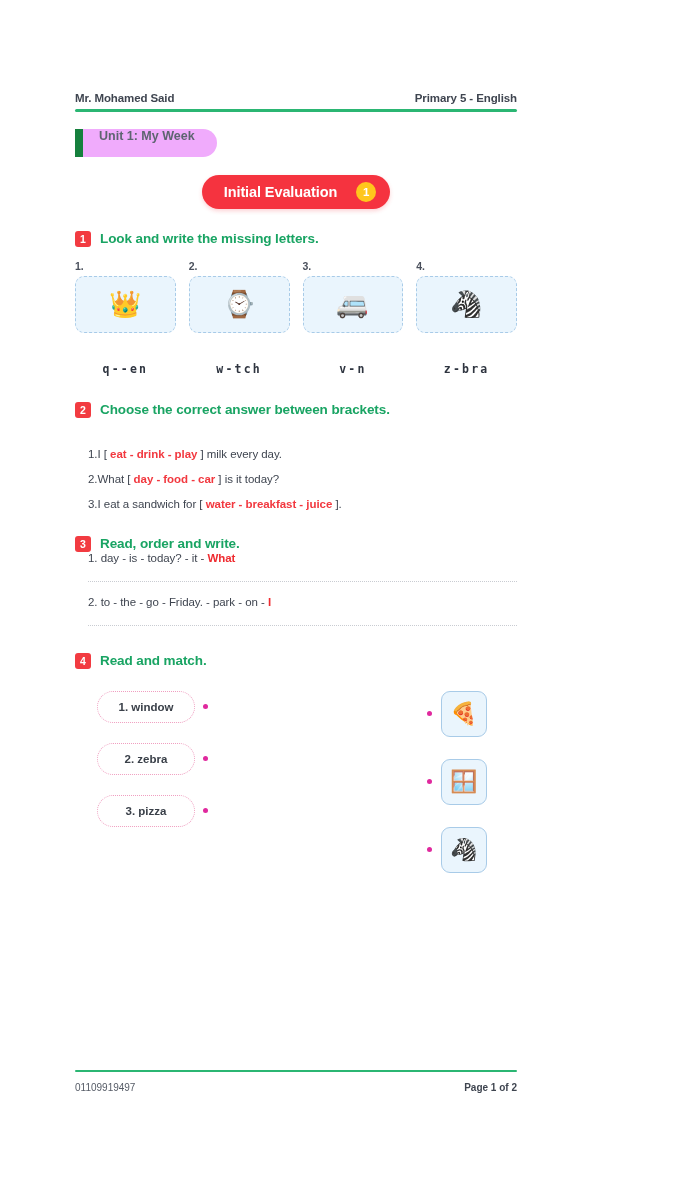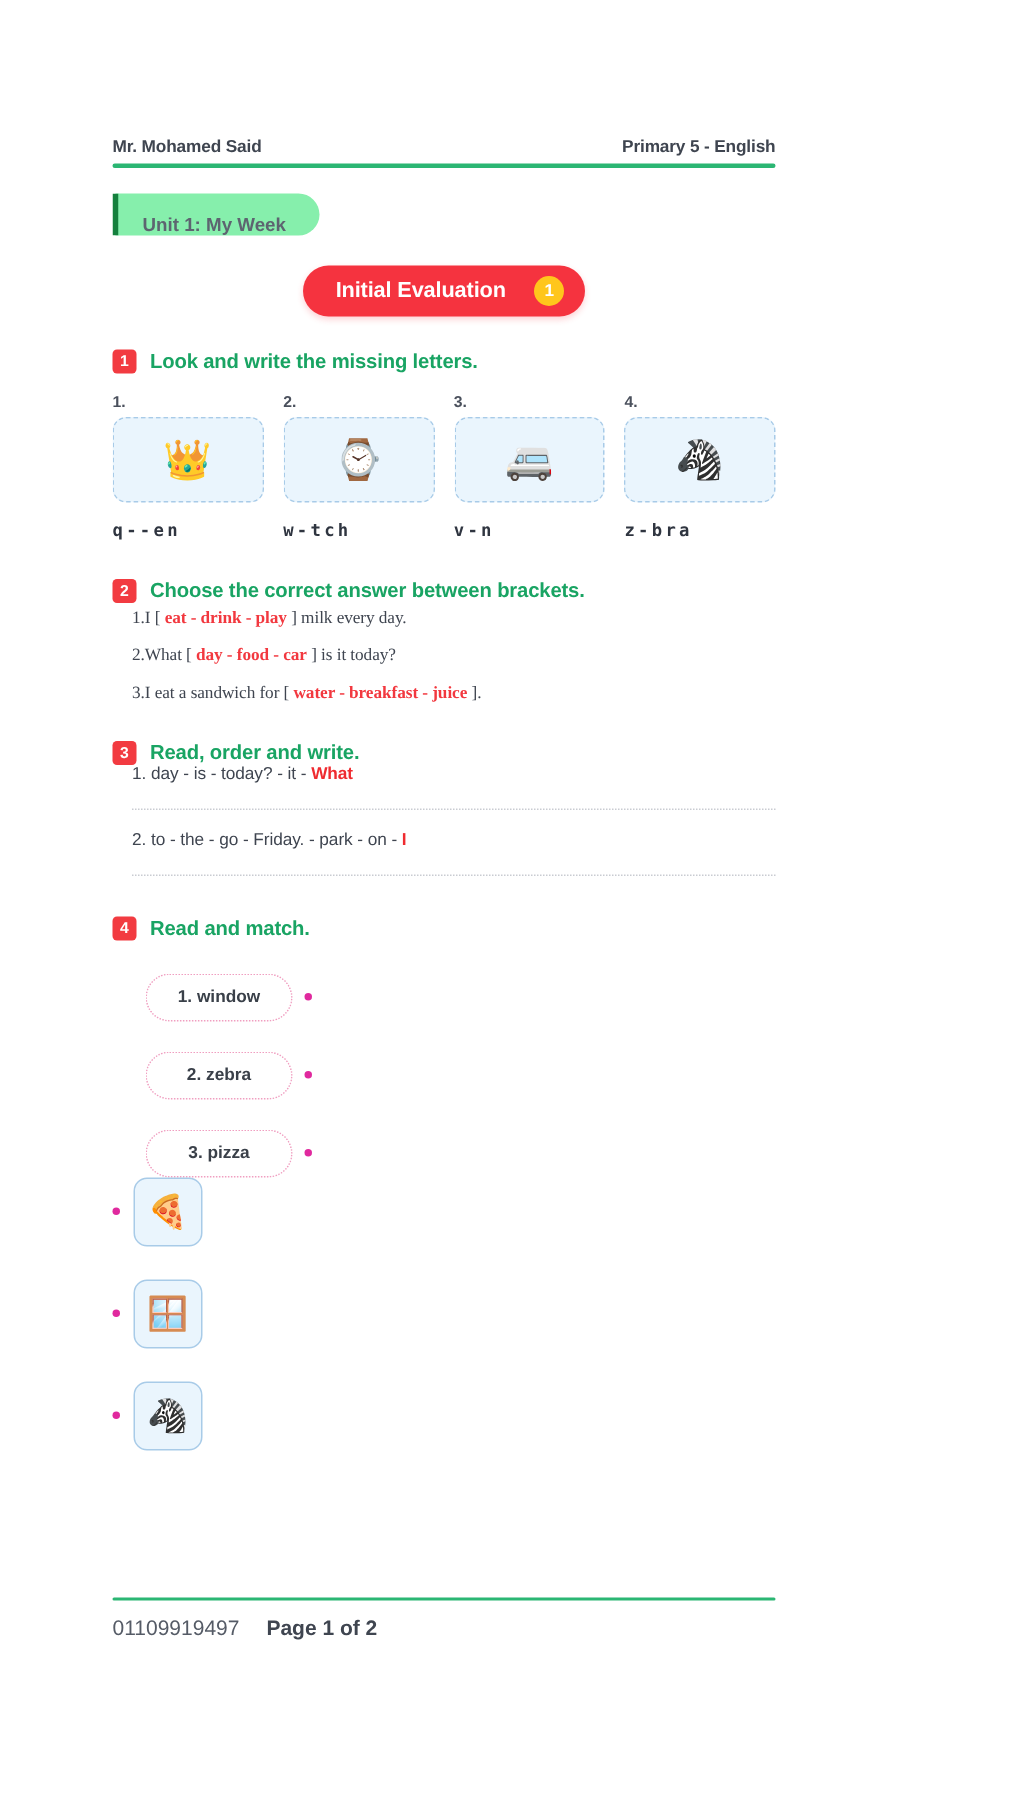--- a/index.html
+++ b/index.html
@@ -45,26 +45,26 @@
     font-size: 21px;
     font-weight: bold;
     color: #19a463;
     letter-spacing: -0.2px;
   }
 
   
   .unit-badge {
     margin-top: 17px;
     display: inline-flex;
-    align-items: flex-end;
+    align-items: flex-start;
     height: 28px;
-    background: #86efac;
+    background: #f0abfc;
     border-radius: 0 14px 14px 0;
     padding-right: 22px;
-    border-left: 4px solid #15803d;
+    border-left: 8px solid #15803d;
   }
   .unit-badge-label {
     padding-left: 16px;
     font-size: 12.5px;
     font-weight: bold;
     color: #5d6470;
   }
 
   
   .eval-pill-row { margin-top: 18px; text-align: center; }
@@ -136,32 +136,32 @@
     background: #eaf5fd;
     border: 1.5px dashed #a8cbe8;
     border-radius: 9px;
     display: flex;
     align-items: center;
     justify-content: center;
     font-size: 26px;
     line-height: 1;
   }
   .pic-word {
-    margin-top: 11px;
-    text-align: left;
+    margin-top: 29px;
+    text-align: center;
     font-size: 11.5px;
     font-weight: bold;
     color: #2f3540;
     letter-spacing: 2.2px;
     font-family: "DejaVu Sans Mono", monospace;
   }
 
   
   .ex2 { margin-top: 26px; }
-  .q-list { margin-top: 4px; font-family: Liberation Serif, serif; }
+  .q-list { margin-top: 30px; }
   .q-item {
     font-size: 11.5px;
     color: #3f4550;
     padding-left: 13px;
     margin-bottom: 13px;
     letter-spacing: -0.05px;
   }
   .q-item:last-child { margin-bottom: 0; }
   .opt { color: #f2383f; font-weight: bold; }
   .brk { color: #3f4550; }
@@ -183,21 +183,20 @@
   }
   .dot-line.last { margin-bottom: 0; }
 
   
   .ex4 { margin-top: 27px; }
   .match-area {
     margin-top: 22px;
     display: flex;
     justify-content: space-between;
     align-items: flex-start;
-    flex-direction: column;
   }
   .match-left { display: flex; flex-direction: column; gap: 20px; padding-left: 22px; }
   .match-pill-wrap { display: flex; align-items: center; }
   .match-pill {
     min-width: 98px;
     padding: 9px 15px;
     border: 1.5px dotted #f09ec0;
     border-radius: 18px;
     background: #ffffff;
     text-align: center;
@@ -232,21 +231,22 @@
     bottom: 107px;
   }
   .footer-rule {
     height: 2.5px;
     background: #2bb673;
     border-radius: 2px;
   }
   .footer-row {
     margin-top: 10px;
     display: flex;
-    font-size: 14px;
+    justify-content: space-between;
+    font-size: 10px;
     color: #555b66;
     gap: 18px;
   }
   .footer-page { font-weight: bold; color: #3f4550; }
 </style>
 </head>
 <body>
 
 <div class="page">
 

